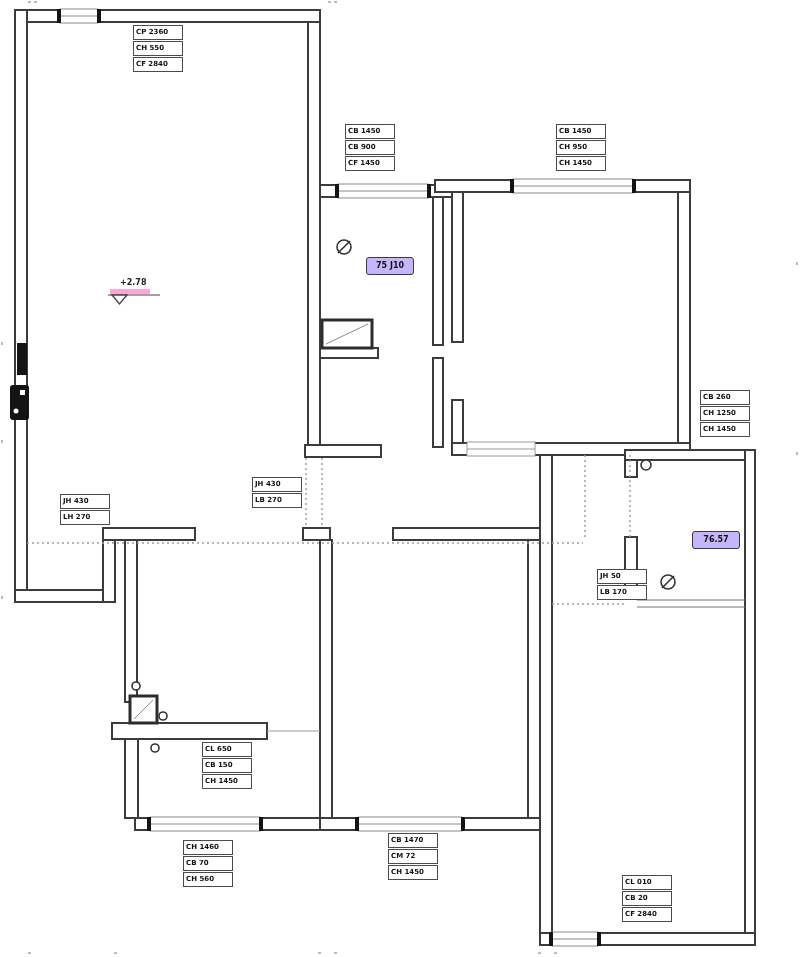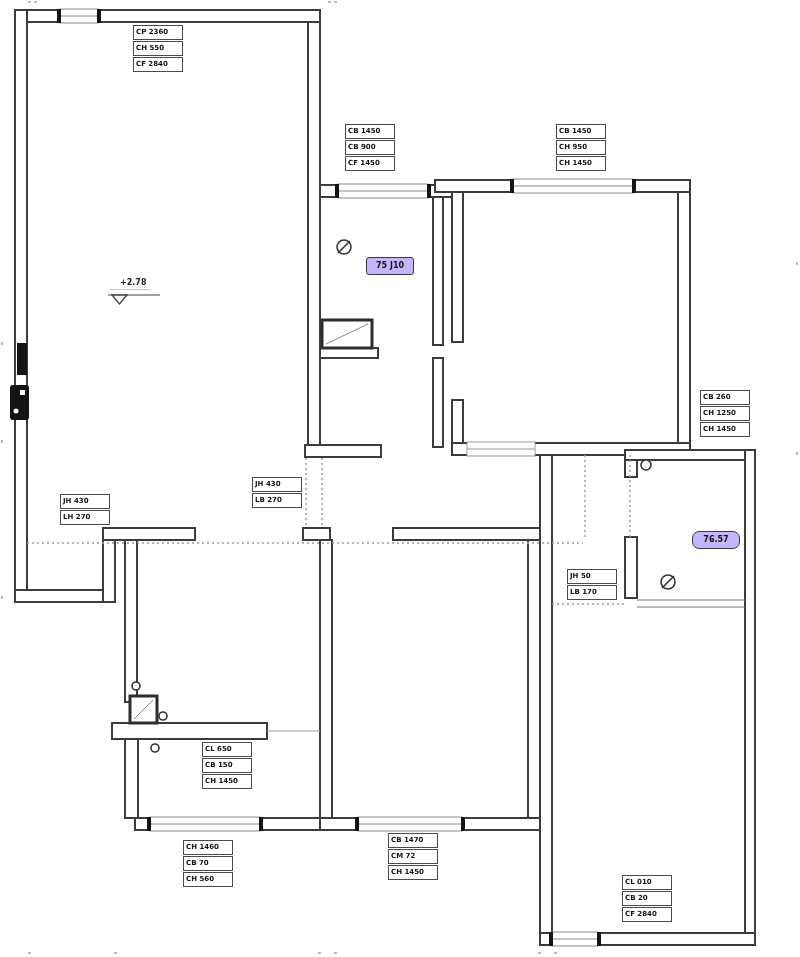--- a/index.html
+++ b/index.html
@@ -17,21 +17,21 @@
   }
   .roomtag{
     position:absolute;z-index:5;border:1.5px solid #3a3a3a;border-radius:3px;background:#c4b5fd;
     color:#111;font:bold 8px/14px "DejaVu Sans",sans-serif;text-align:center;
     width:42px;height:14px;padding:1px 2px;white-space:nowrap;
   }
   .elev{
     position:absolute;z-index:5;color:#222;
     font:bold 8px/10px "DejaVu Sans",sans-serif;white-space:nowrap;
   }
-  .elev .num{border-bottom:1px solid #f9a8d4;padding:0 4px 1px 10px;display:inline-block;}
+  .elev .num{border-bottom:5px solid #f9a8d4;padding:0 4px 1px 10px;display:inline-block;}
 </style>
 </head>
 <body>
 
 <div class="canvas">
 
   <svg class="plan-svg" width="800" height="957" viewBox="0 0 800 957">
 
     <g fill="#ffffff" stroke="#3c3c3c" stroke-width="2">
 
@@ -228,21 +228,21 @@
   <div class="lblbox" style="left:60px;top:494px;">
     <div class="cell">JH 430</div>
     <div class="cell">LH 270</div>
   </div>
 
   <div class="lblbox" style="left:252px;top:477px;">
     <div class="cell">JH 430</div>
     <div class="cell">LB 270</div>
   </div>
 
-  <div class="lblbox" style="left:567px;top:569px;border-radius:11px;">
+  <div class="lblbox" style="left:597px;top:569px;border-radius:11px;">
     <div class="cell">JH 50</div>
     <div class="cell">LB 170</div>
   </div>
 
   <div class="lblbox" style="left:202px;top:742px;border-radius:10px;">
     <div class="cell">CL 650</div>
     <div class="cell">CB 150</div>
     <div class="cell">CH 1450</div>
   </div>
 
@@ -258,19 +258,19 @@
     <div class="cell">CH 1450</div>
   </div>
 
   <div class="lblbox" style="left:622px;top:875px;justify-content:flex-end;">
     <div class="cell">CL 010</div>
     <div class="cell">CB 20</div>
     <div class="cell">CF 2840</div>
   </div>
 
   <div class="roomtag" style="left:366px;top:257px;">75 J10</div>
-  <div class="roomtag" style="left:692px;top:531px;border-radius:7px;">76.57</div>
+  <div class="roomtag" style="left:692px;top:531px;">76.57</div>
 
   <div class="elev" style="left:110px;top:278px;">
     <span class="num">+2.78</span>
   </div>
 
 </div>
 
 </body></html>

